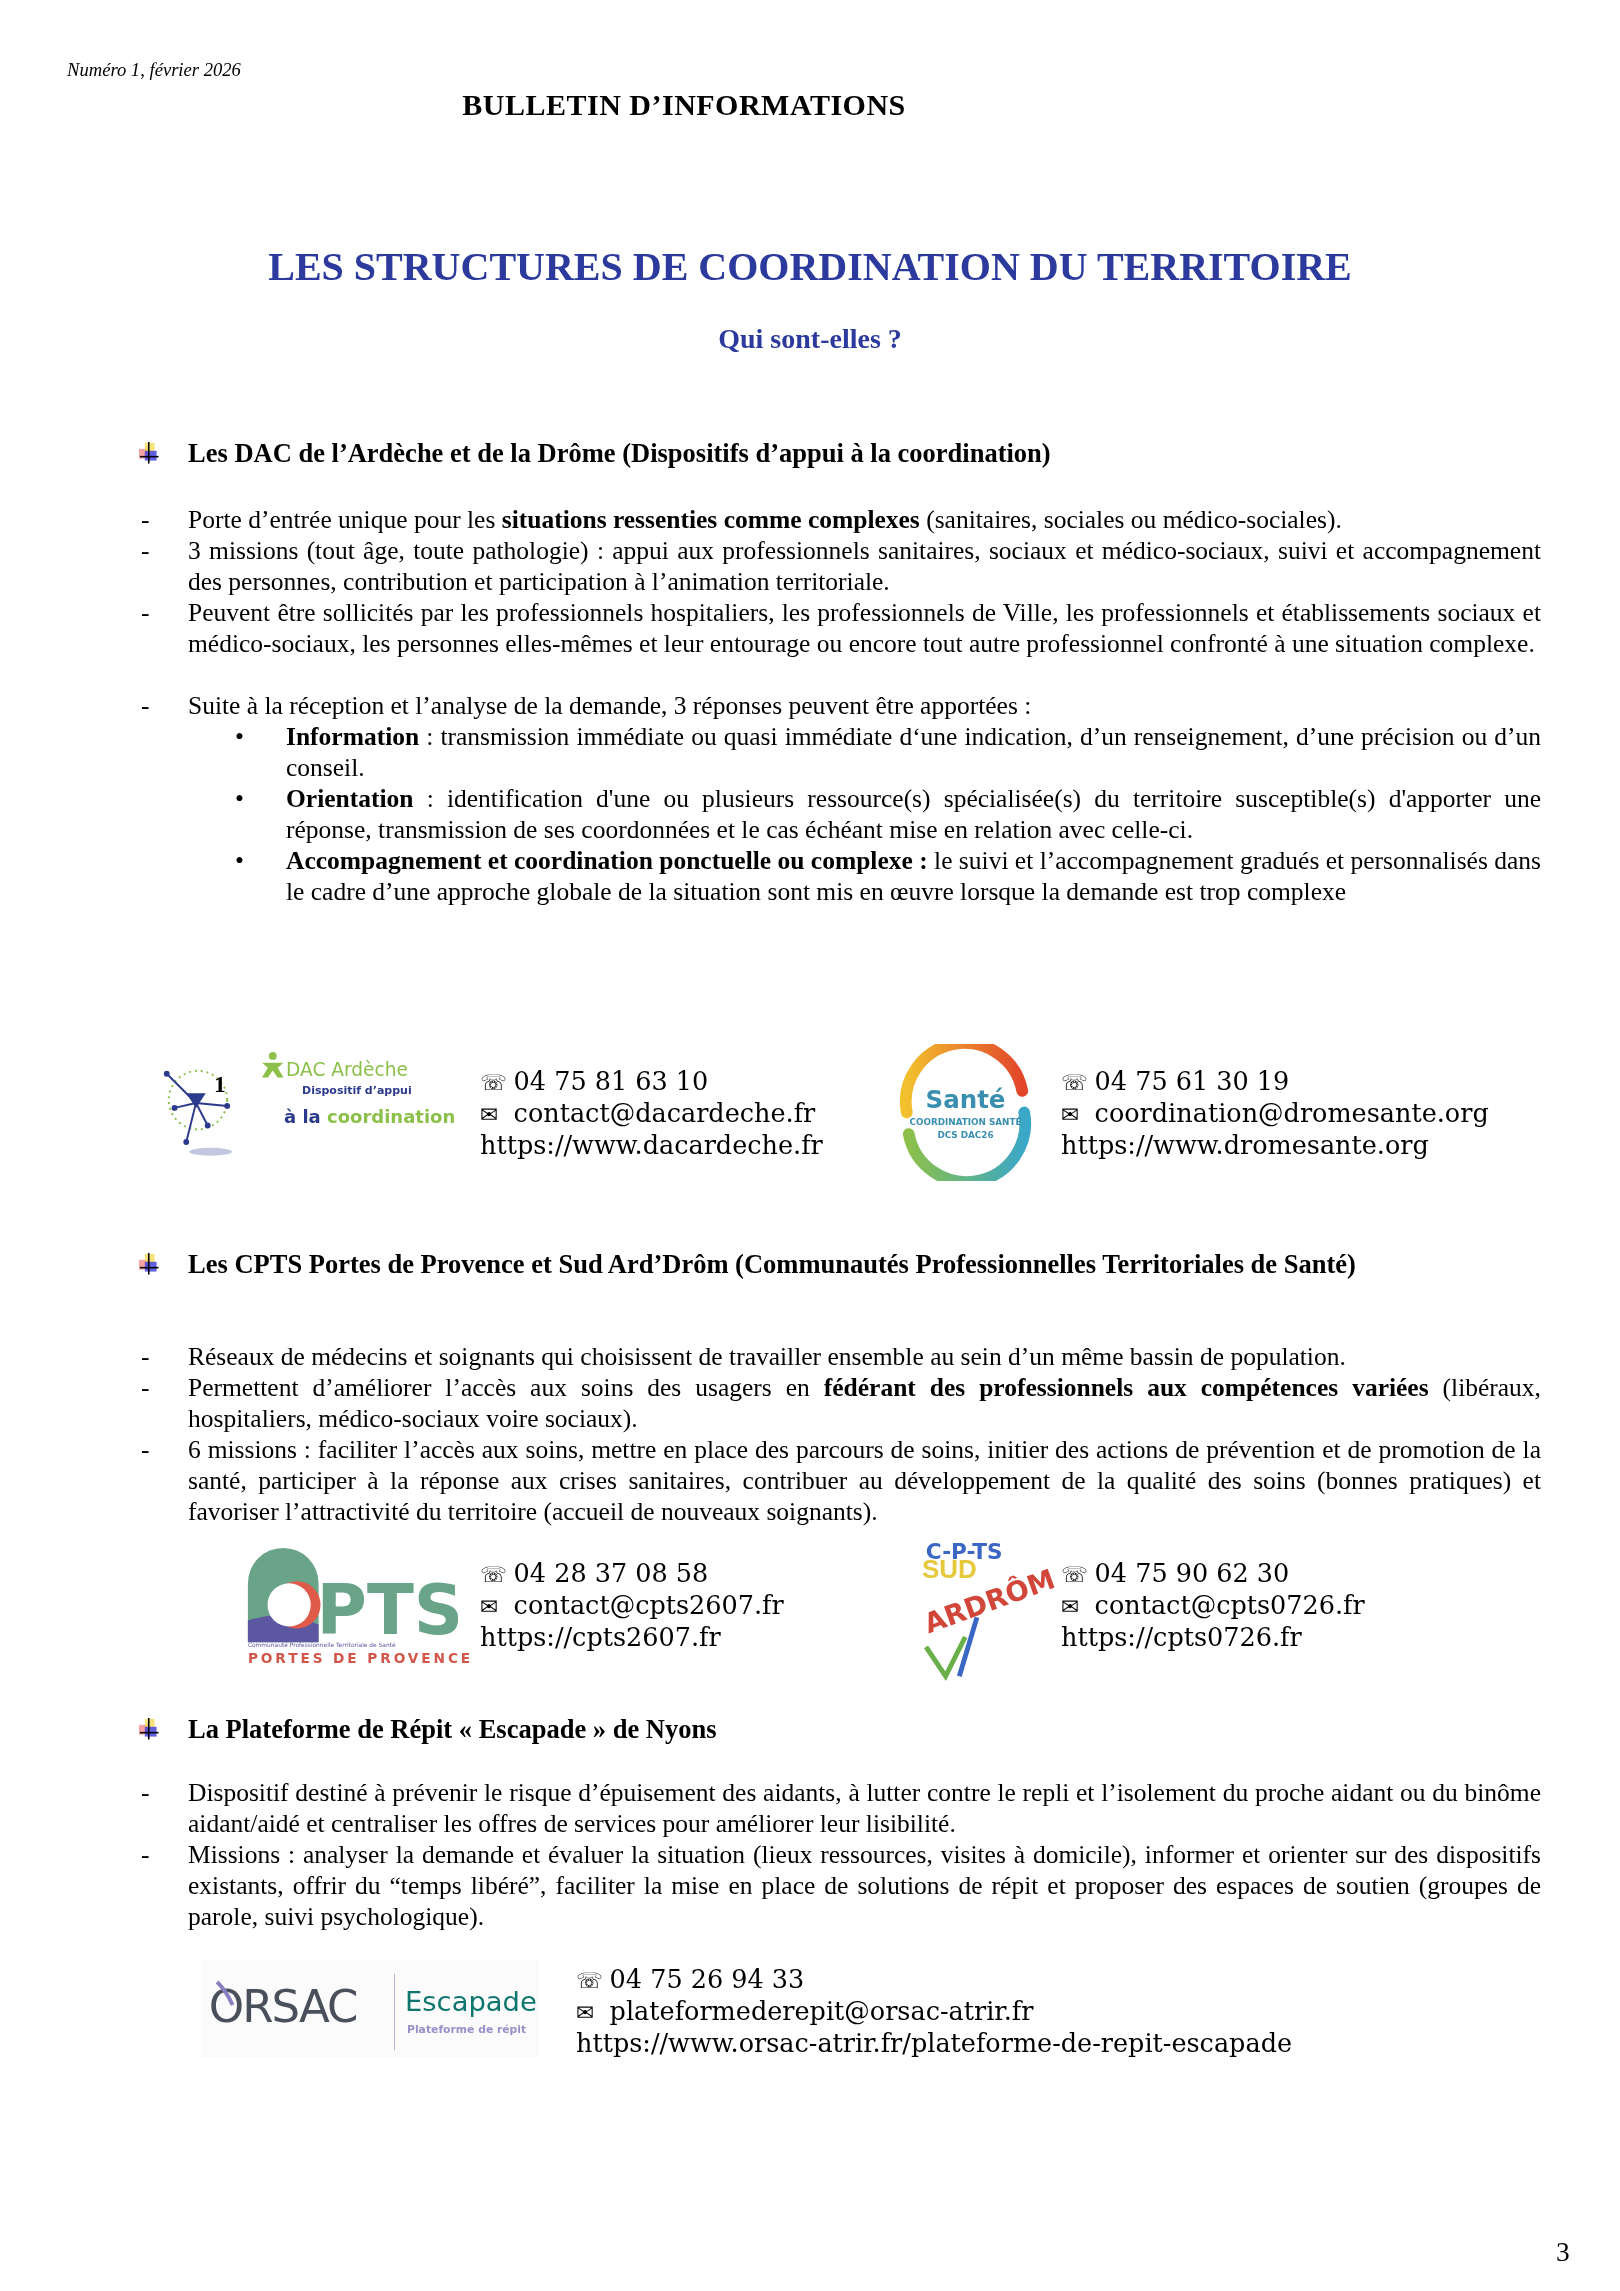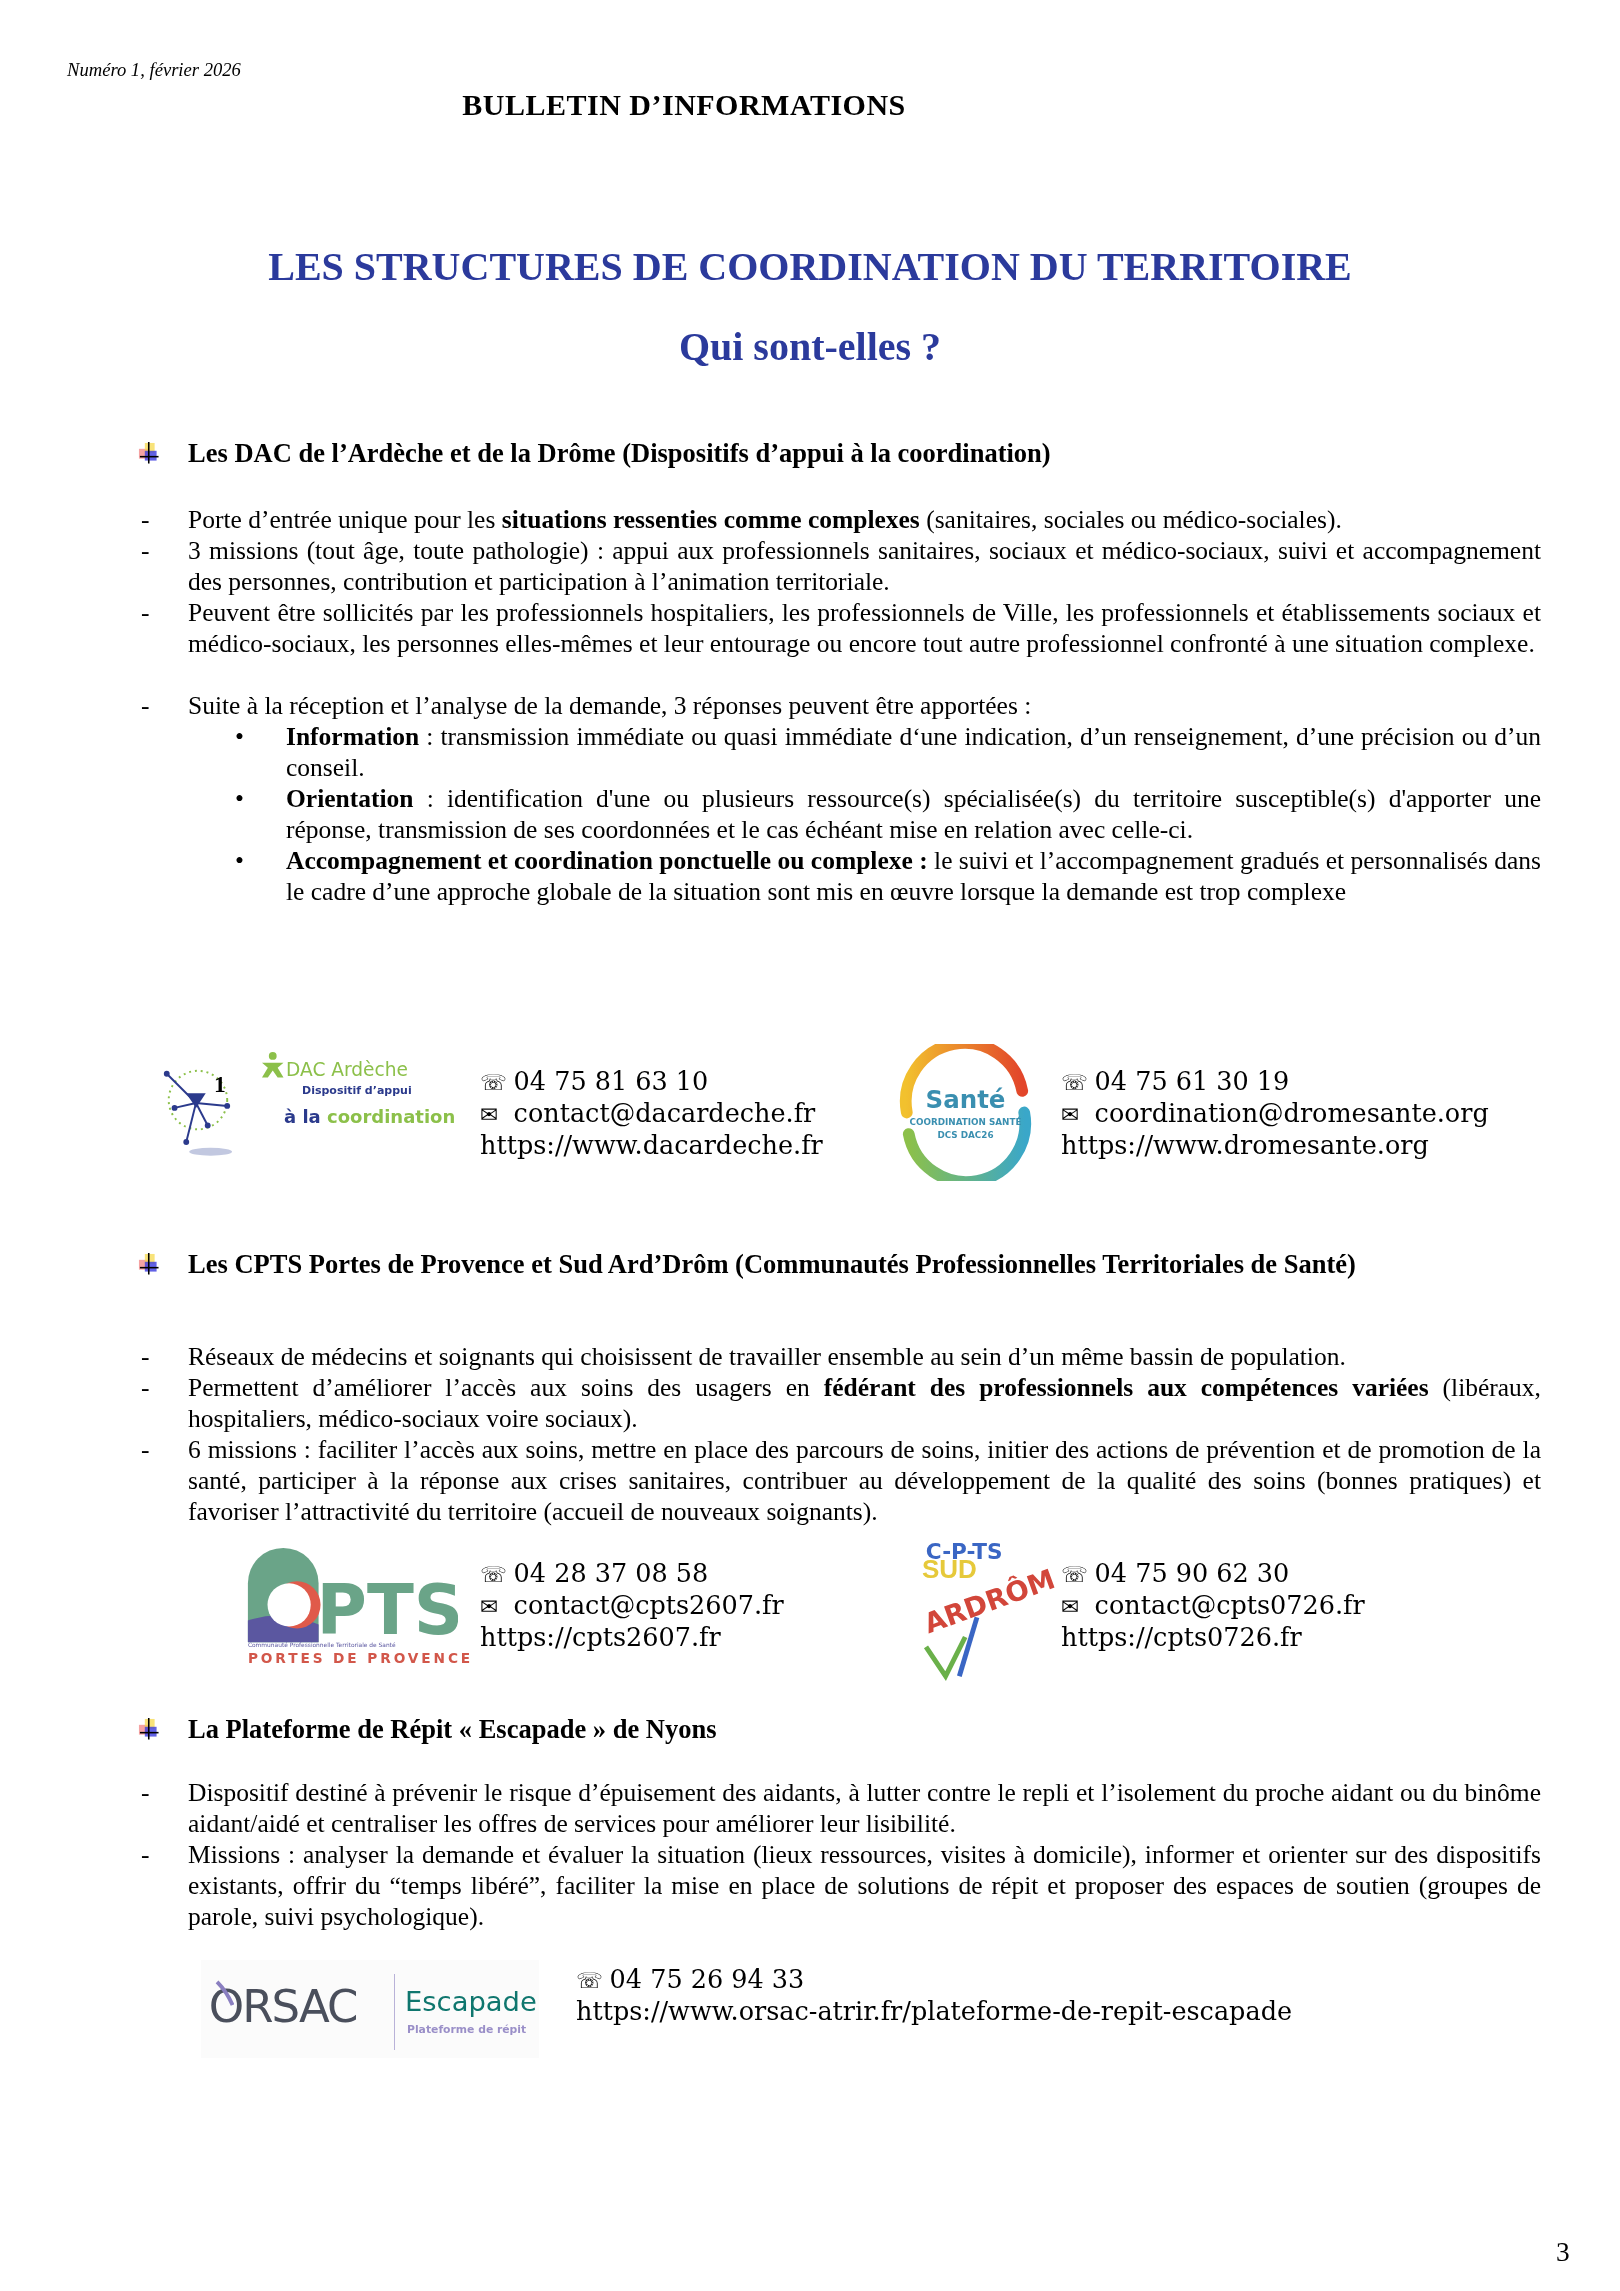--- a/index.html
+++ b/index.html
@@ -6,21 +6,21 @@
   body { width: 1620px; height: 2292px; position: relative; overflow: hidden;
          font-family: "DejaVu Serif", "Liberation Serif", serif; color: #000; }
   .abs { position: absolute; }
   .issue { left: 67px; top: 59px; font-style: italic; font-size: 18.6px;
            font-family: "Liberation Serif", serif; }
   .bulletin { left: 0; width: 1368px; top: 88px; text-align: center; font-weight: bold;
               font-size: 30px; letter-spacing: 0.5px; font-family: "Liberation Serif", serif; }
   .main-title { left: 0; width: 1620px; top: 243px; text-align: center; font-weight: bold;
                 font-size: 40px; color: #2b3a9c; font-family: "Liberation Serif", serif; }
   .sub-title { left: 0; width: 1620px; top: 323px; text-align: center; font-weight: bold;
-               font-size: 40px; color: #2b3a9c; font-family: "Liberation Serif", serif; }
+               font-size: 28px; color: #2b3a9c; font-family: "Liberation Serif", serif; }
   .section-head { left: 137px; width: 1411px; font-weight: bold; font-size: 26.5px; line-height: 32px;
                   font-family: "Liberation Serif", serif; }
   .section-head .arrow { position: absolute; left: 0; top: 3.9px; width: 23.5px; height: 23.5px; }
   .section-head .txt { display: block; padding-left: 51px; }
   .list { left: 137px; width: 1404px; font-size: 25.5px; line-height: 31px;
           font-family: "Liberation Serif", serif; text-align: justify; margin: 0; padding: 0; list-style: none; }
   .list li { position: relative; padding-left: 51px; }
   .list li .dash { position: absolute; left: 3.9px; top: 0; }
   .sub-list { margin: 0; padding: 0; list-style: none; }
   .sub-list li { position: relative; padding-left: 51px; margin-left: 47px; }
@@ -237,17 +237,18 @@
   <svg width="19.6" height="29" viewBox="0 0 20 30" style="position:absolute;left:13.7px;top:17.6px;">
     <path d="M2 4 Q12 14 18 28" stroke="#8a7fc0" stroke-width="4" fill="none"></path>
   </svg>
   <div style="position:absolute;left:193px;top:13.7px;width:1px;height:76px;background:#b9b2d8;"></div>
   <span style="position:absolute;left:204px;top:25.5px;font-size:27.4px;color:#0f766e;font-family:'DejaVu Sans',sans-serif;">Escapade</span>
   <span style="position:absolute;left:206px;top:63px;font-size:10.8px;color:#9a8fc8;font-weight:bold;font-family:'DejaVu Sans',sans-serif;white-space:nowrap;">Plateforme de répit</span>
 </div>
 
 <div class="abs contact" style="left:576px; top:1964px;">
   <div><span class="ico">☏</span> <span>04 75 26 94 33</span></div>
+  <div><span class="ico">✉</span> <span>plateformederepit@orsac-atrir.fr</span></div>
   <div>https://www.orsac-atrir.fr/plateforme-de-repit-escapade</div>
 </div>
 
 <div class="abs page-num">3</div>
 
 
 </body></html>

